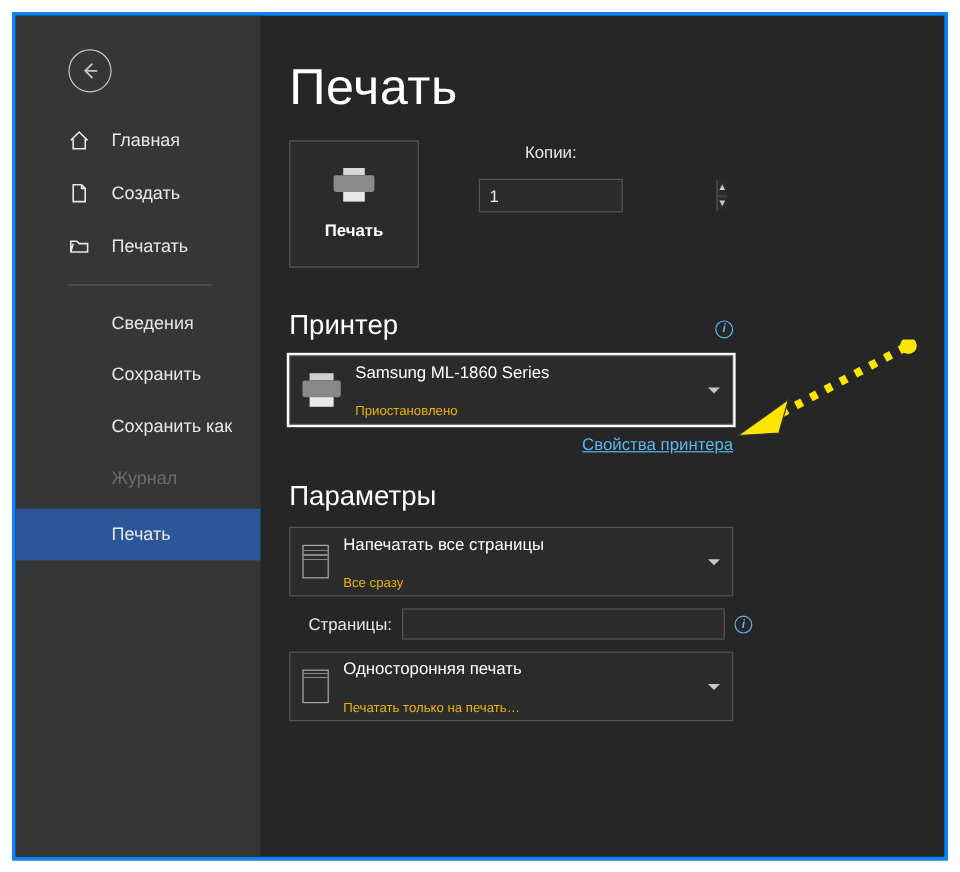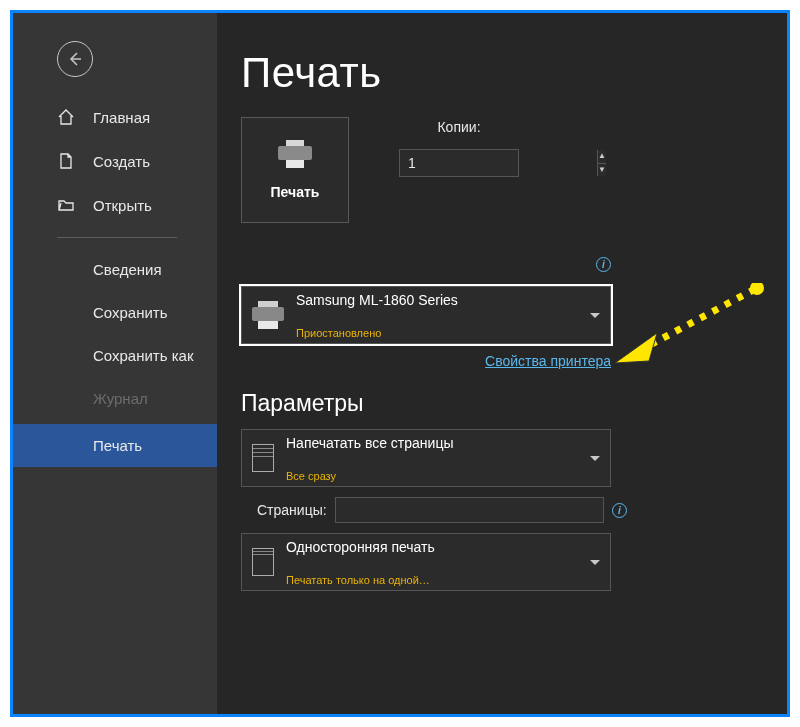--- a/index.html
+++ b/index.html
@@ -355,21 +355,21 @@
       </span>
       <span>Создать</span>
     </div>
 
     <div class="nav-item">
       <span class="icon">
         <svg viewBox="0 0 18 18">
             <path d="M2 5 H7 L9 7 H16 V14 H2 Z M4 7 L2 14" stroke="#e8e8e8" stroke-width="1.3" fill="none"></path>
           </svg>
       </span>
-      <span>Открыть</span>
+      <span>Печатать</span>
     </div>
 
     <div class="nav-divider"></div>
 
 
     <div class="nav-item no-icon">
       <span>Сведения</span>
     </div>
 
     <div class="nav-item no-icon">
@@ -408,20 +408,21 @@
           <input class="copies-val" value="1" style="">
           <div class="spinner">
             <button>▲</button>
             <button>▼</button>
           </div>
         </div>
       </div>
     </div>
 
     <div class="section-hdr-row" style="width:370px">
+      <div class="section-title">Принтер</div>
       <div class="info-icon">i</div>
     </div>
 
     <div class="combo highlight">
       <div class="combo-icon printer">
           <div class="paper"></div>
         </div>
       <div class="combo-text">
         <div class="combo-line1">Samsung ML-1860 Series</div>
         <div class="combo-line2">Приостановлено</div>
@@ -447,21 +448,21 @@
     <div class="pages-row">
       <span class="pages-label">Страницы:</span>
       <input class="pages-input" style="">
       <div class="info-icon" style="margin:0">i</div>
     </div>
 
     <div class="combo">
       <div class="combo-icon doc-duplex"></div>
       <div class="combo-text">
         <div class="combo-line1">Односторонняя печать</div>
-        <div class="combo-line2">Печатать только на одной…</div>
+        <div class="combo-line2">Печатать только на печать…</div>
       </div>
       <div class="combo-caret"></div>
     </div>
   </div>
 
   <svg class="arrow-ann" viewBox="0 0 180 90">
     <line x1="170" y1="6" x2="50" y2="70" stroke="#ffe600" stroke-width="7" stroke-dasharray="6,8"></line>
     <polygon points="30,80 72,50 64,78" fill="#ffe600" stroke="#333" stroke-width="1"></polygon>
     <circle cx="172" cy="5" r="7" fill="#ffe600"></circle>
   </svg>

